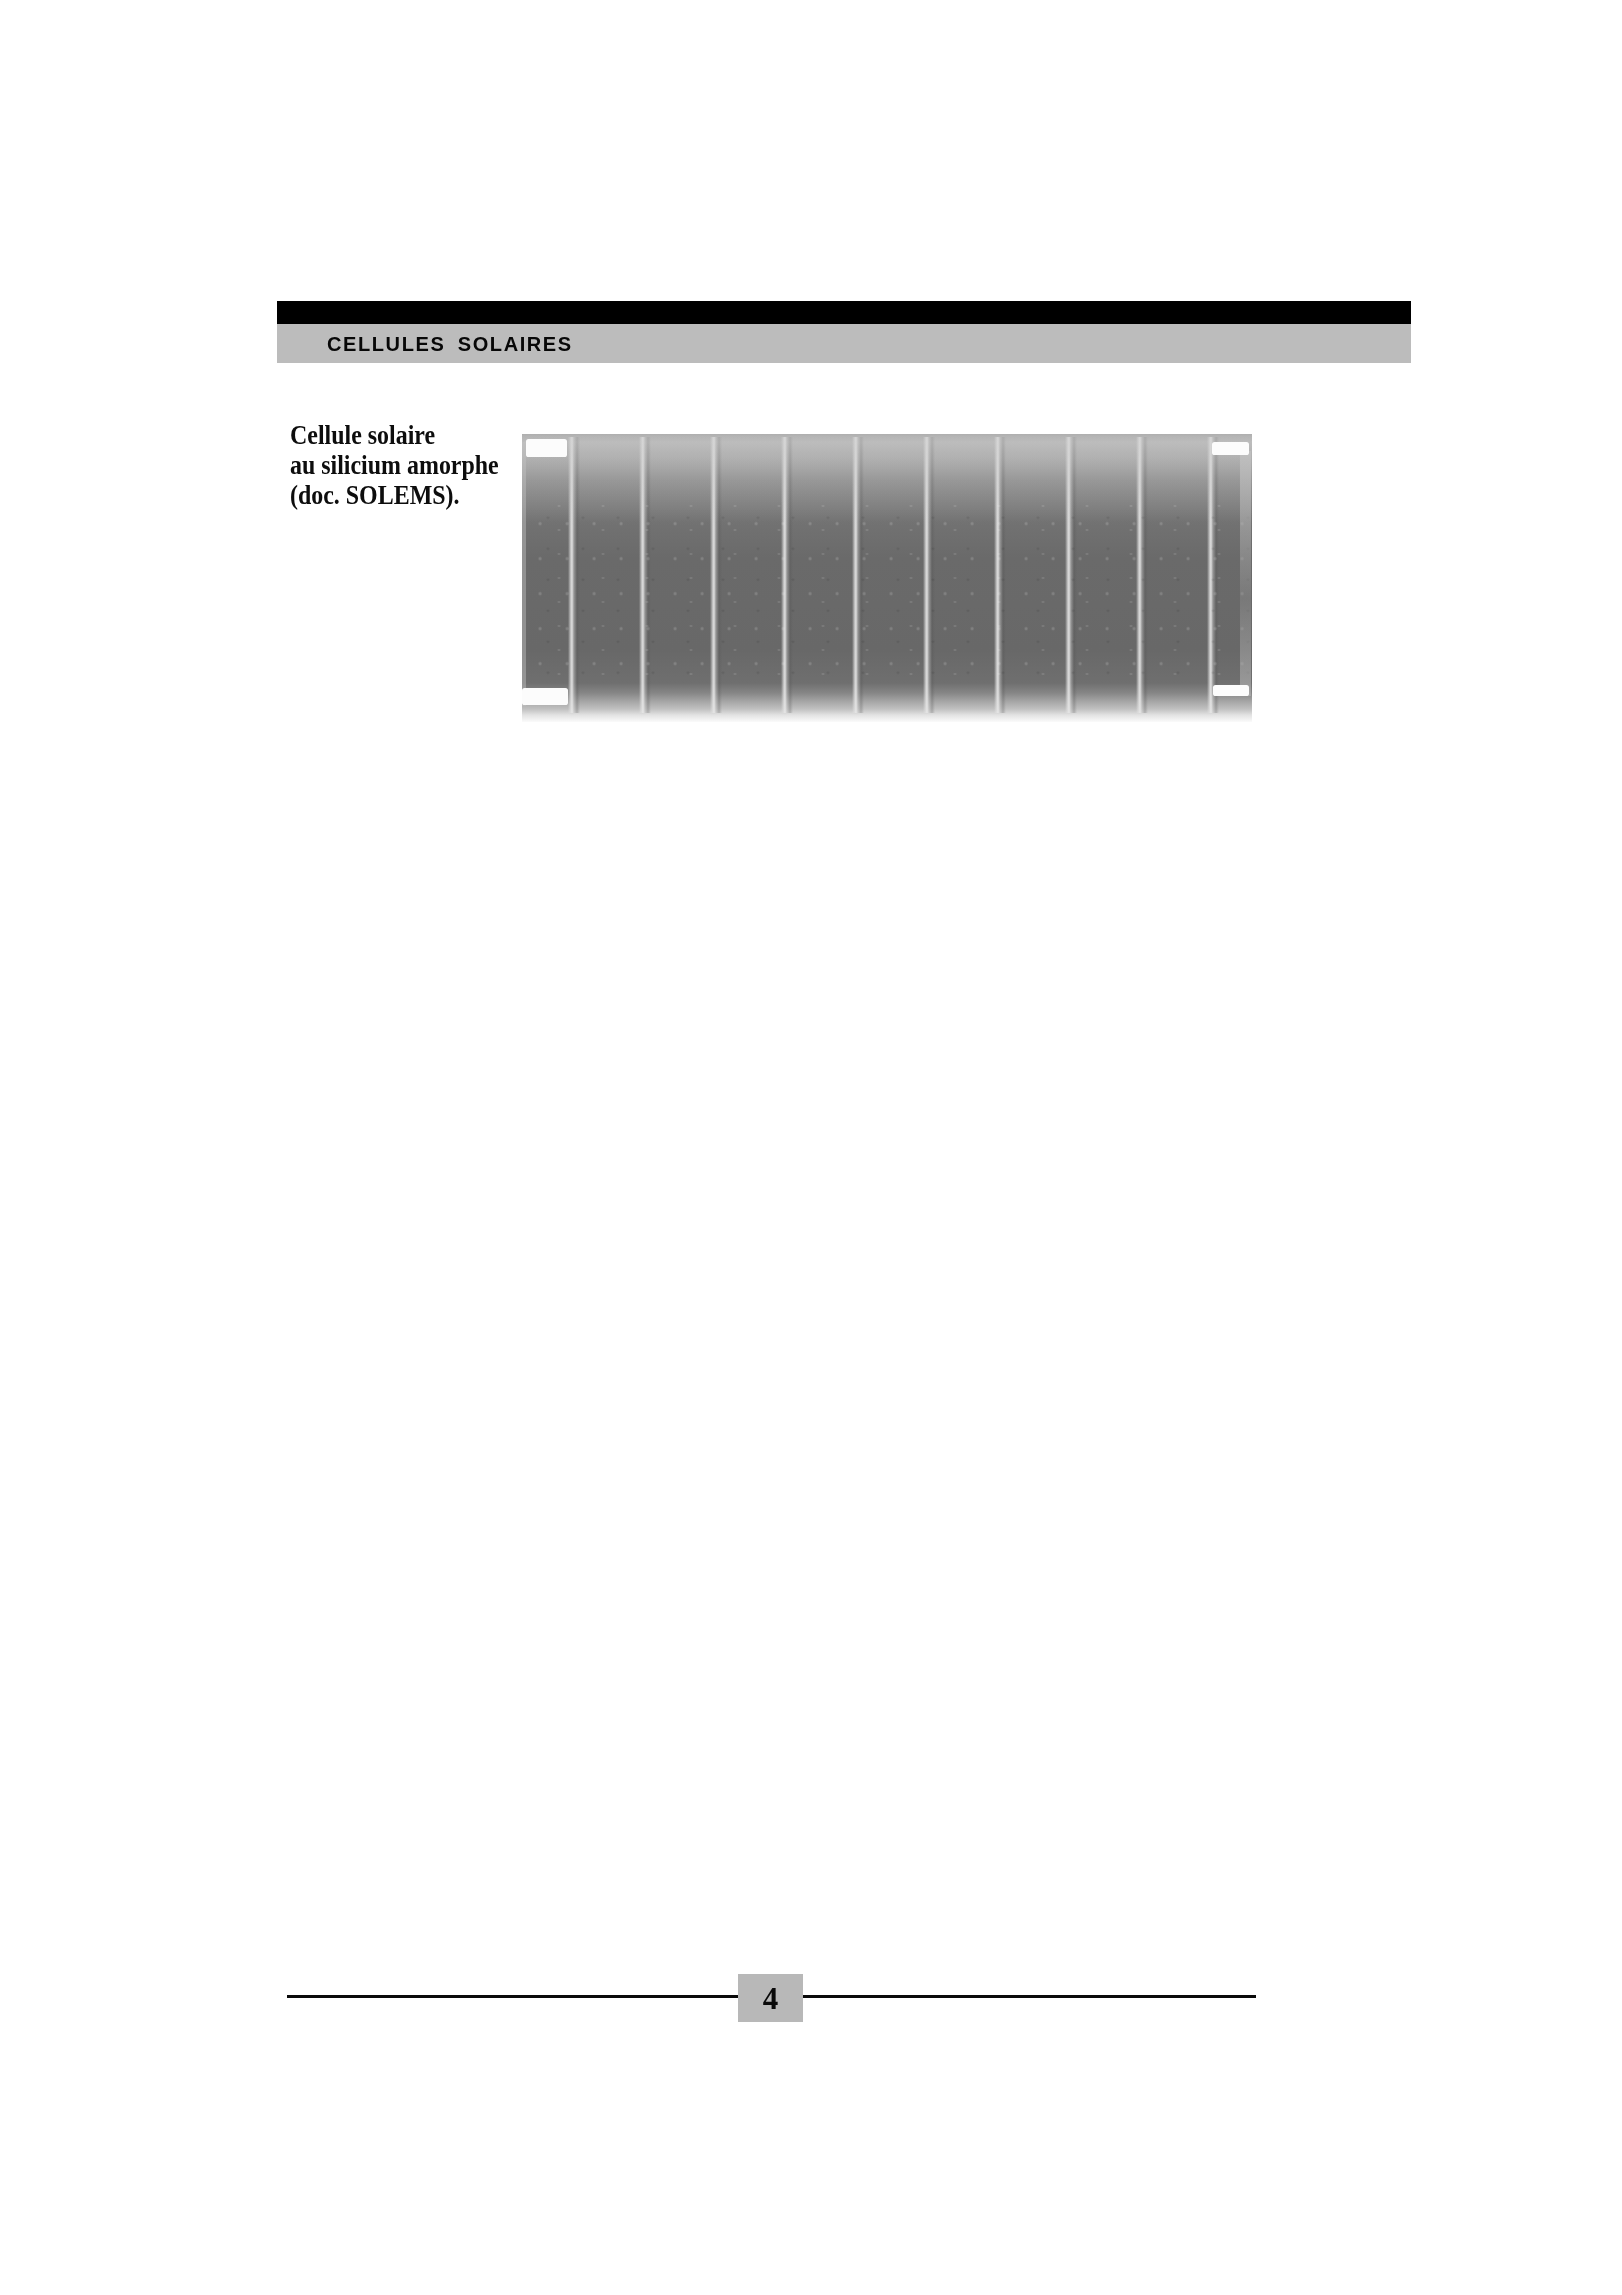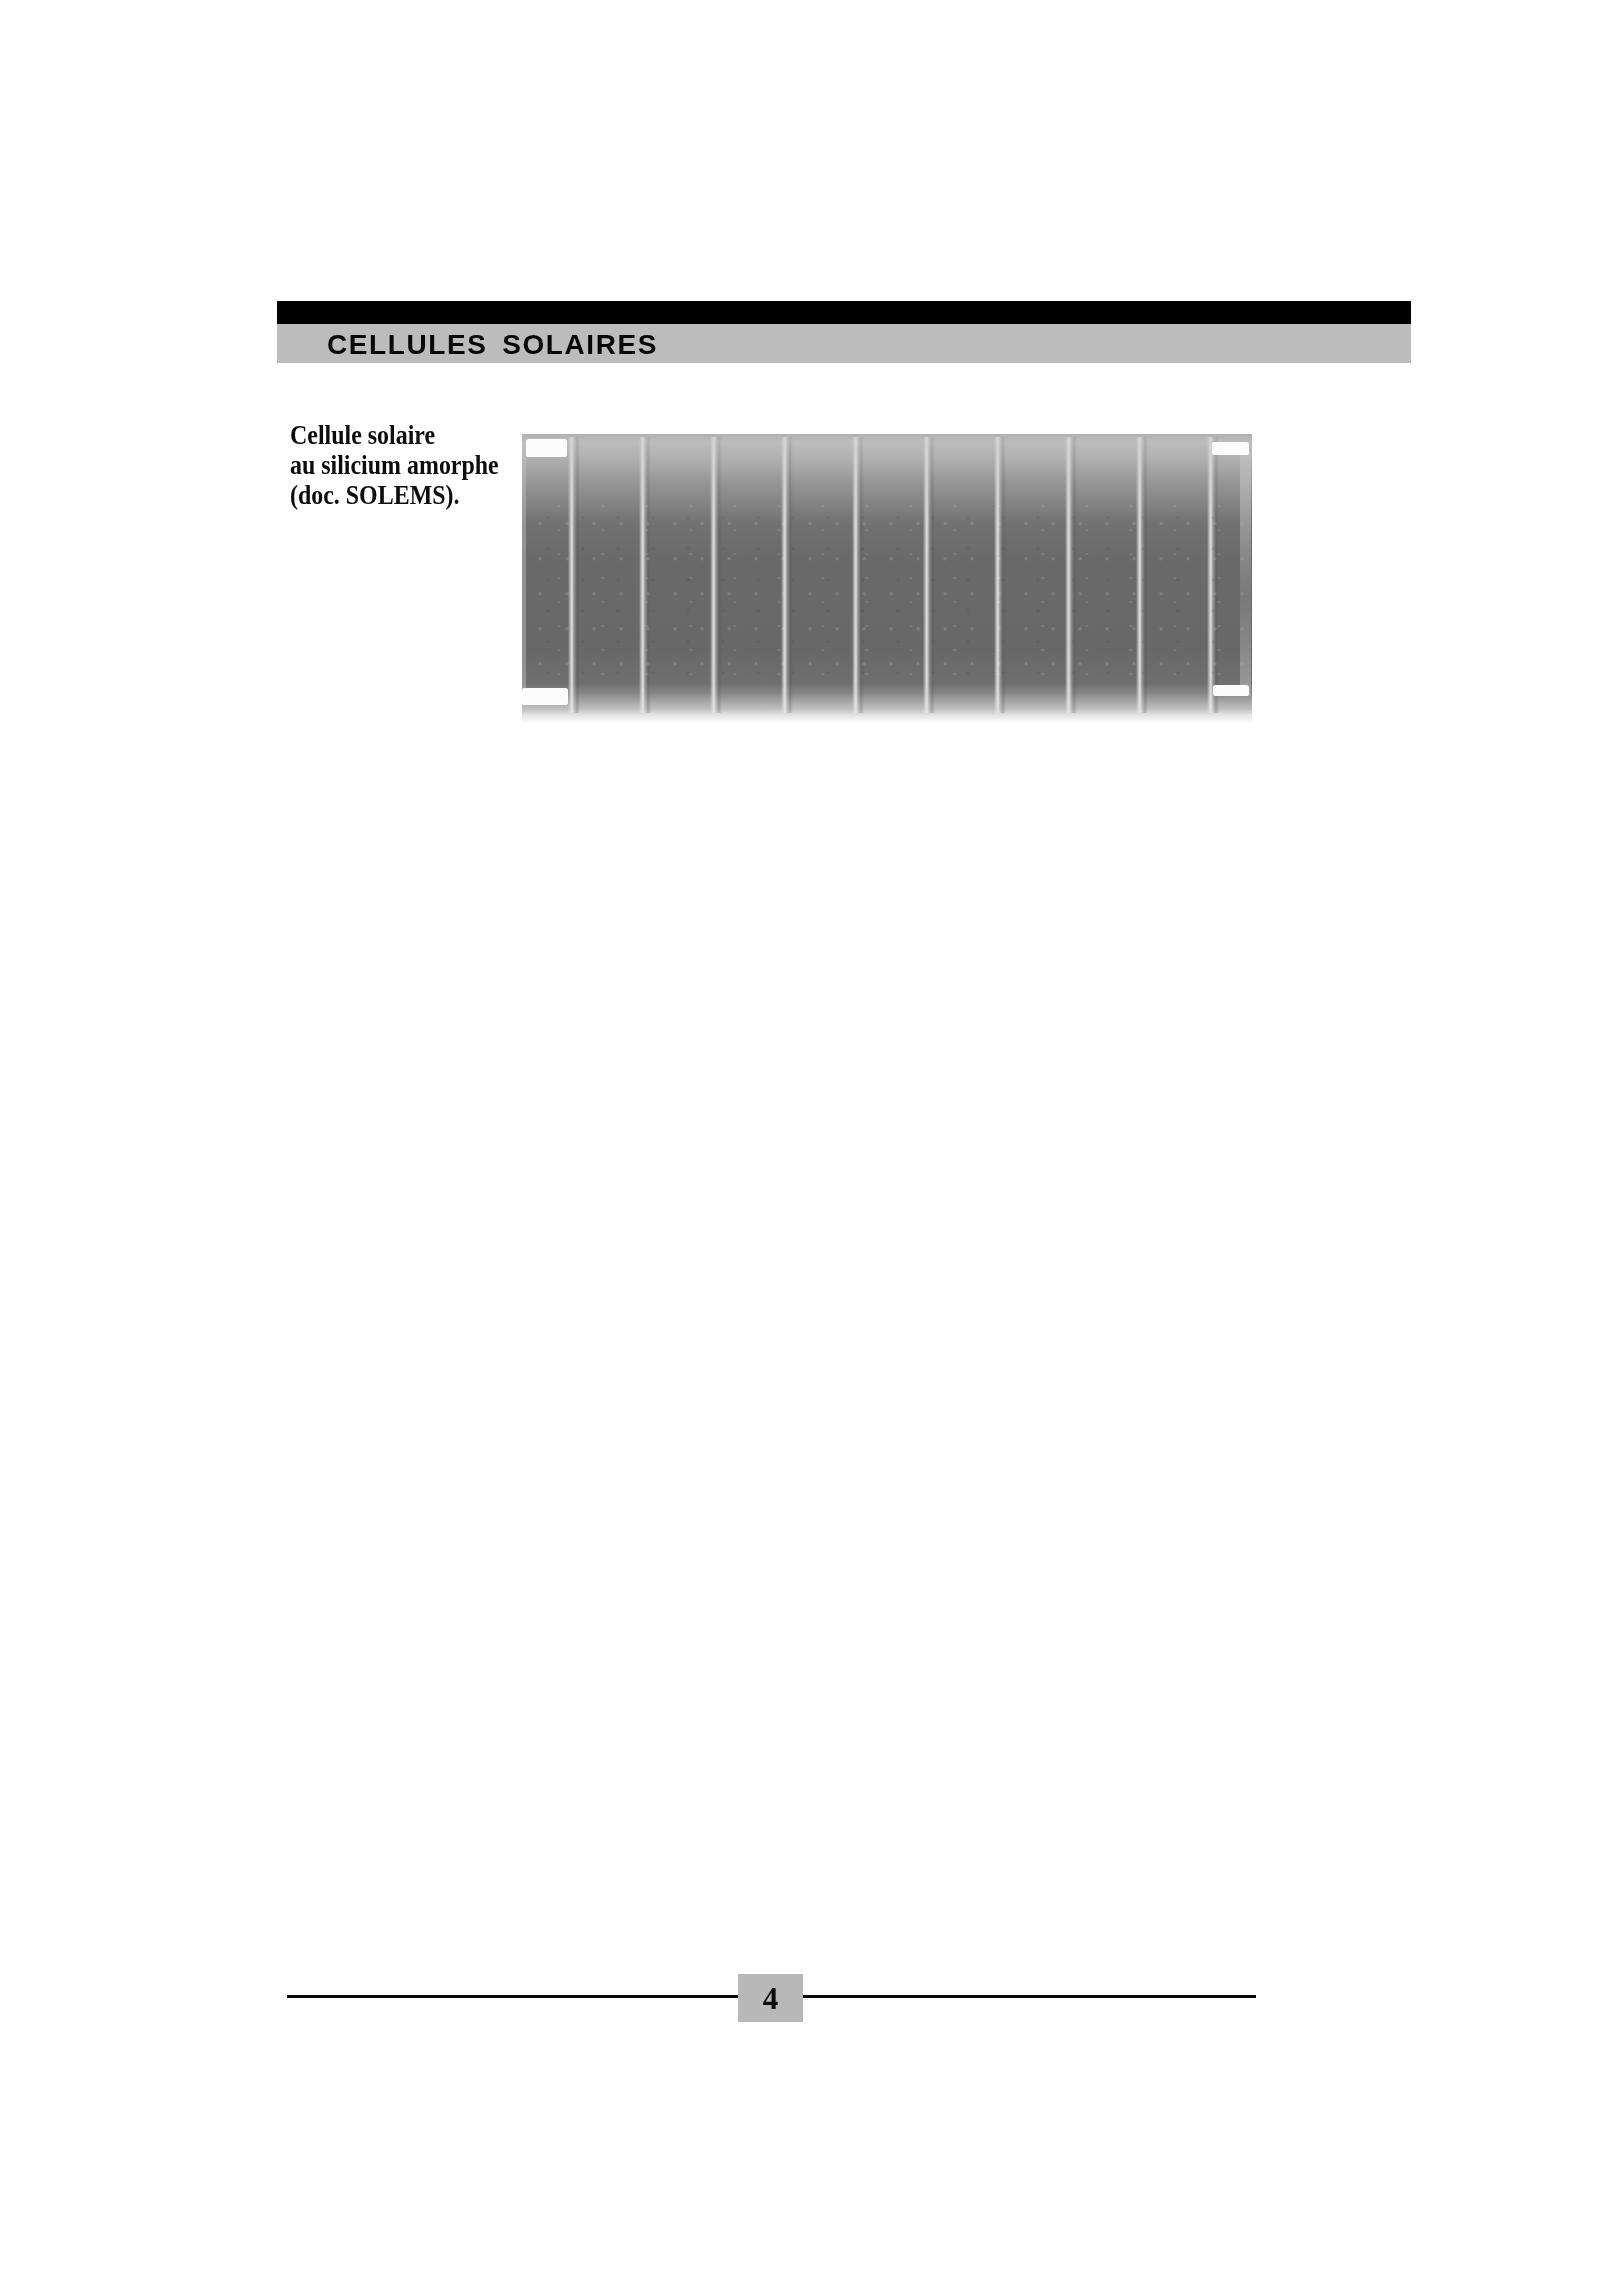--- a/index.html
+++ b/index.html
@@ -13,21 +13,21 @@
     position:absolute; left:277px; top:301px; width:1134px; height:23px;
     background:#000000;
   }
   .header-gray {
     position:absolute; left:277px; top:324px; width:1134px; height:39px;
     background:#bcbcbc;
   }
   .header-title {
     position:absolute; left:50px; top:0; height:39px; line-height:41px;
     font-family:"Liberation Sans", sans-serif; font-weight:bold;
-    font-size:28px; letter-spacing:1.6px; word-spacing:5.2px; color:#070707;
+    font-size:20px; letter-spacing:1.6px; word-spacing:5.2px; color:#070707;
     white-space:nowrap;
   }
 
   
   .caption {
     position:absolute; left:290px; top:420px;
     font-family:"Liberation Serif", serif; font-weight:bold;
     font-size:27.5px; line-height:30px; color:#0d0d0d;
     transform:scaleX(0.87); transform-origin:left top; white-space:nowrap;
   }

